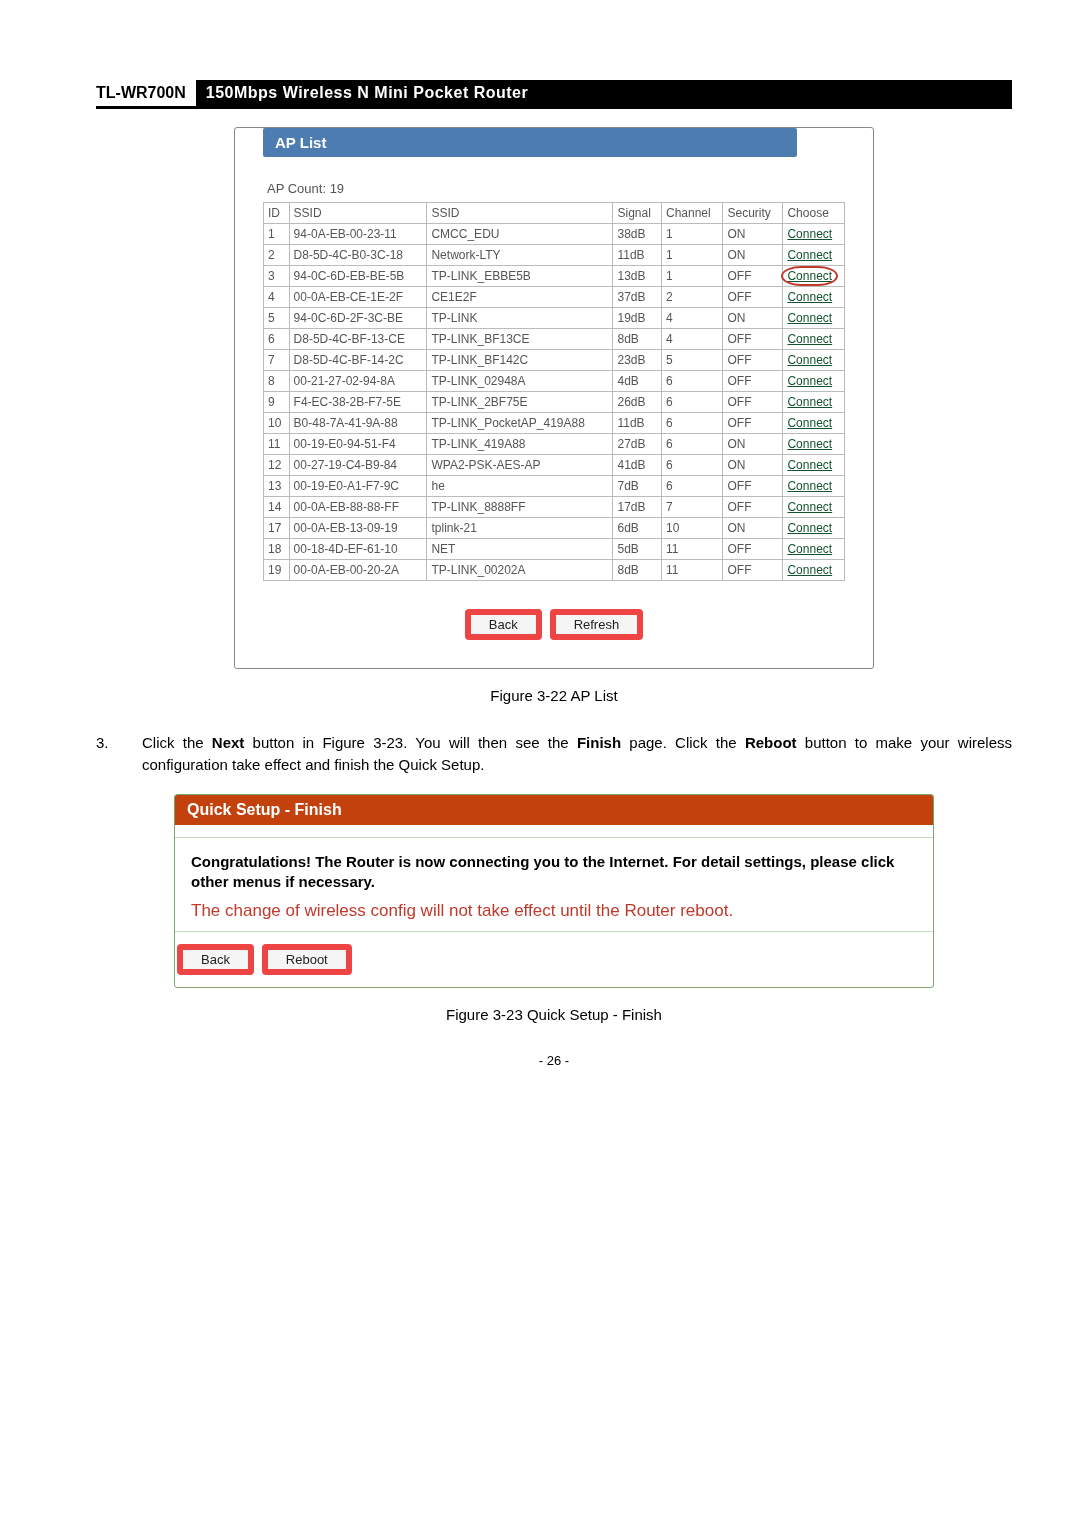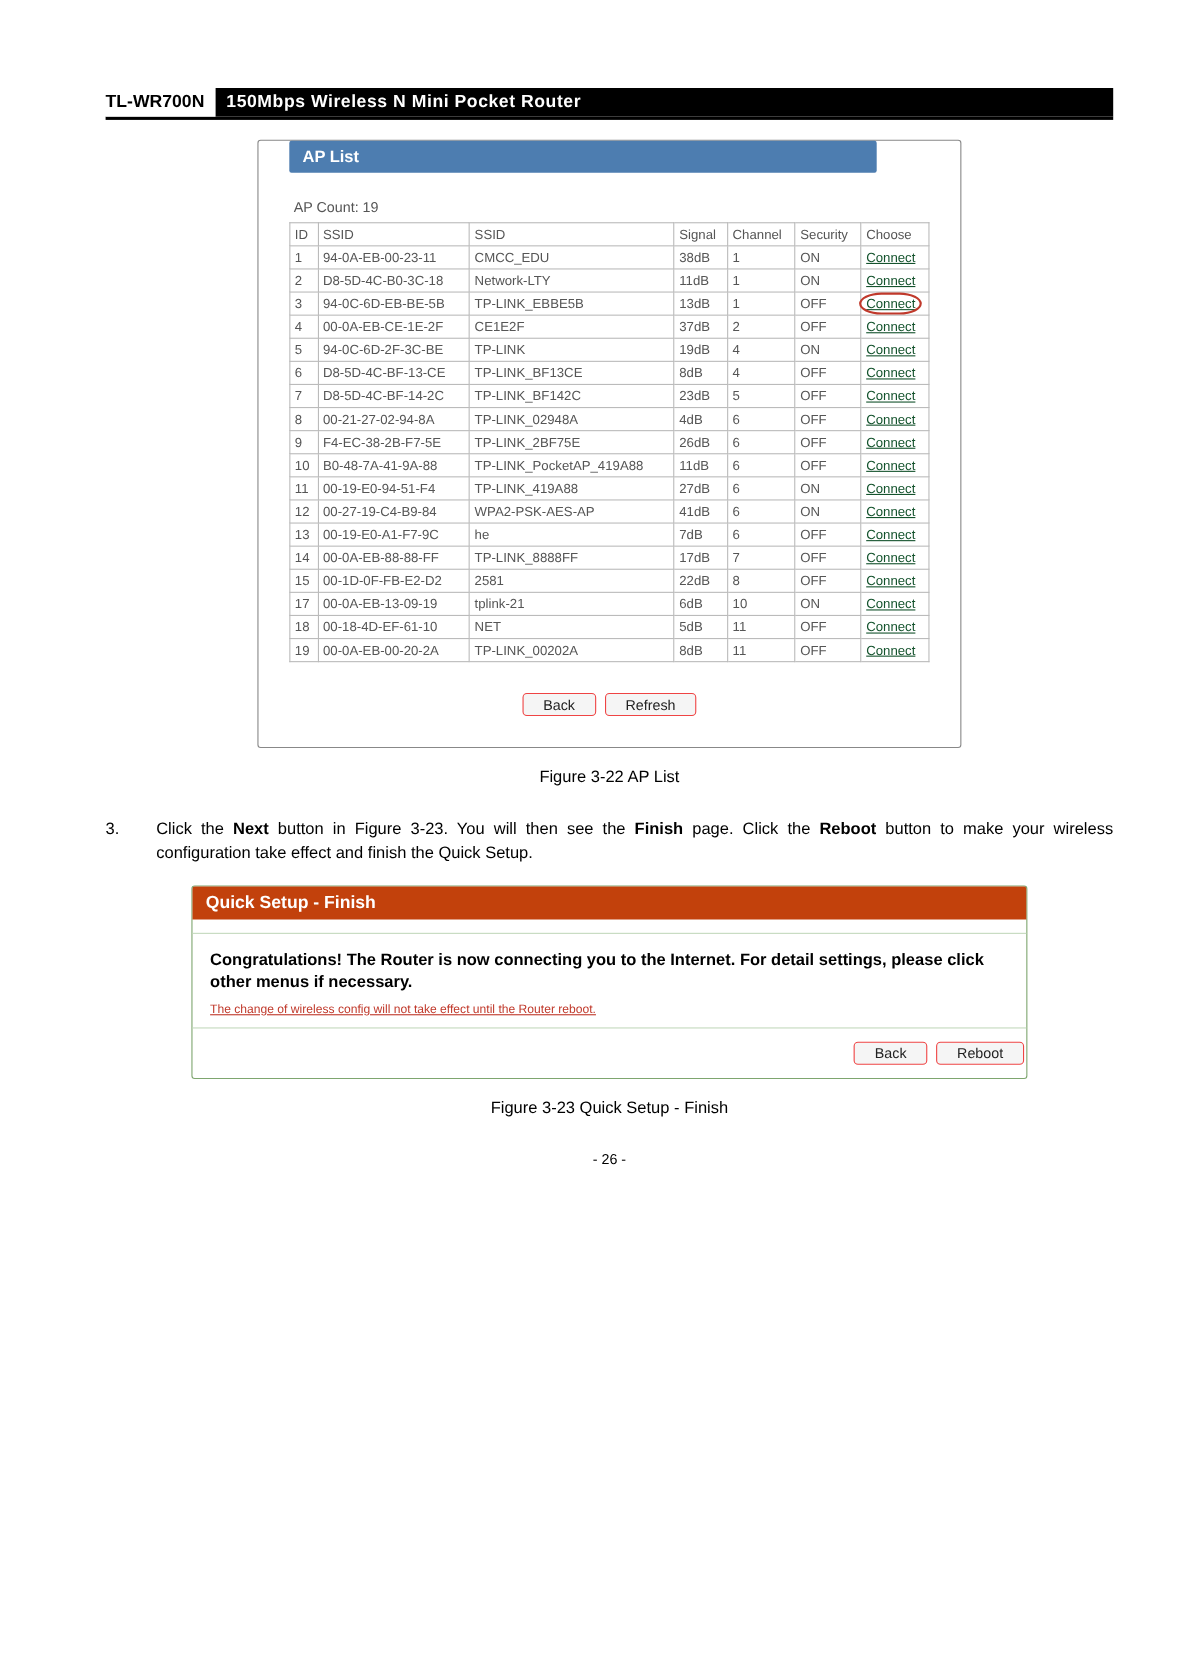--- a/index.html
+++ b/index.html
@@ -102,21 +102,21 @@
     border: 2px solid #c0392b;
     border-radius: 50%/70%;
     pointer-events: none;
   }
   .ap-buttons {
     text-align: center;
     margin-top: 28px;
   }
   .btn {
     display: inline-block;
-    border: 1px solid #ef4444;
+    border: 6px solid #ef4444;
     background: #f5f5f5;
     padding: 2px 18px;
     border-radius: 4px;
     font-size: 13px;
     color: #222;
     cursor: pointer;
     margin: 0 2px;
   }
   .caption {
     text-align: center;
@@ -162,26 +162,25 @@
   }
   .qs-body {
     padding: 14px 16px 8px 16px;
     font-size: 15px;
     color: #000;
     line-height: 1.35;
     border-bottom: 1px solid #c4d9bd;
   }
   .qs-warn {
     color: #c0392b;
-    font-size: 11px;
+    font-size: 17px;
     margin-top: 8px;
-    text-decoration: underline;
   }
   .qs-btnrow {
-    text-align: right;
+    text-align: left;
     padding: 12px 0;
   }
   .pagenum {
     text-align: center;
     font-size: 13px;
     color: #000;
     margin-top: 30px;
   }
 </style>
 </head>
@@ -332,29 +331,20 @@
             <tr>
               <td>14</td>
               <td>00-0A-EB-88-88-FF</td>
               <td>TP-LINK_8888FF</td>
               <td>17dB</td>
               <td>7</td>
               <td>OFF</td>
               <td><a class="connect">Connect</a></td>
             </tr>
             <tr>
-              <td>15</td>
-              <td>00-1D-0F-FB-E2-D2</td>
-              <td>2581</td>
-              <td>22dB</td>
-              <td>8</td>
-              <td>OFF</td>
-              <td><a class="connect">Connect</a></td>
-            </tr>
-            <tr>
               <td>17</td>
               <td>00-0A-EB-13-09-19</td>
               <td>tplink-21</td>
               <td>6dB</td>
               <td>10</td>
               <td>ON</td>
               <td><a class="connect">Connect</a></td>
             </tr>
             <tr>
               <td>18</td>

